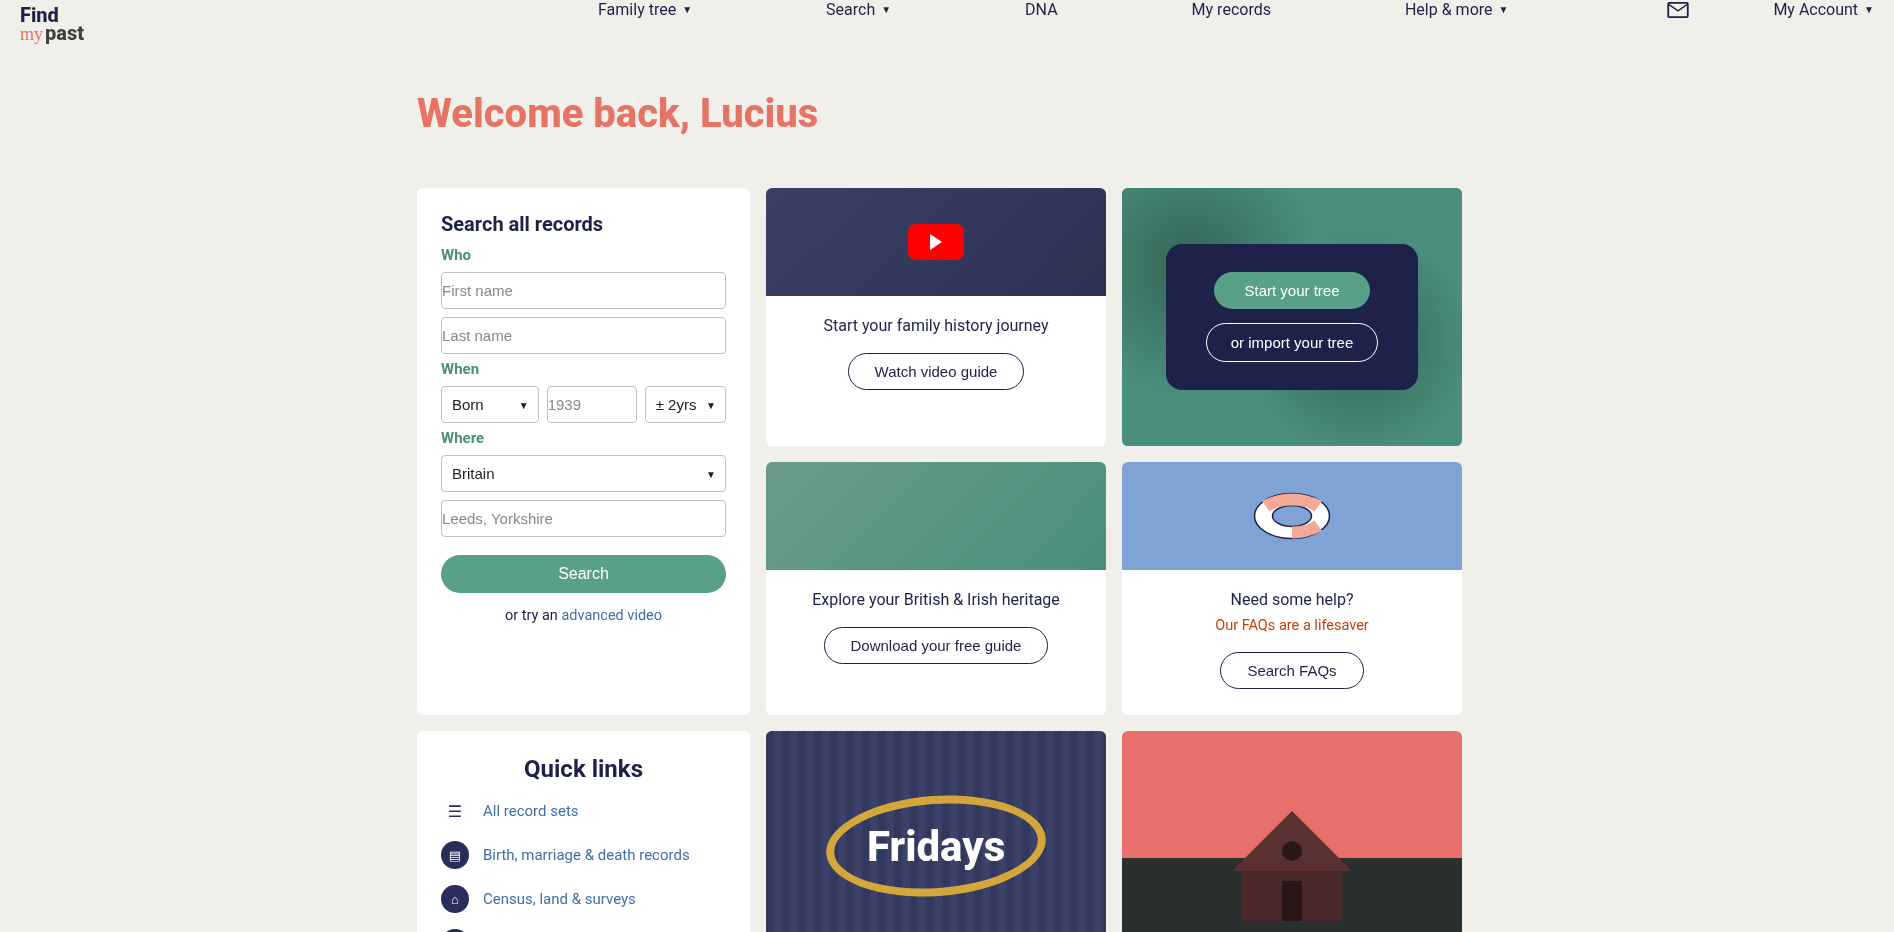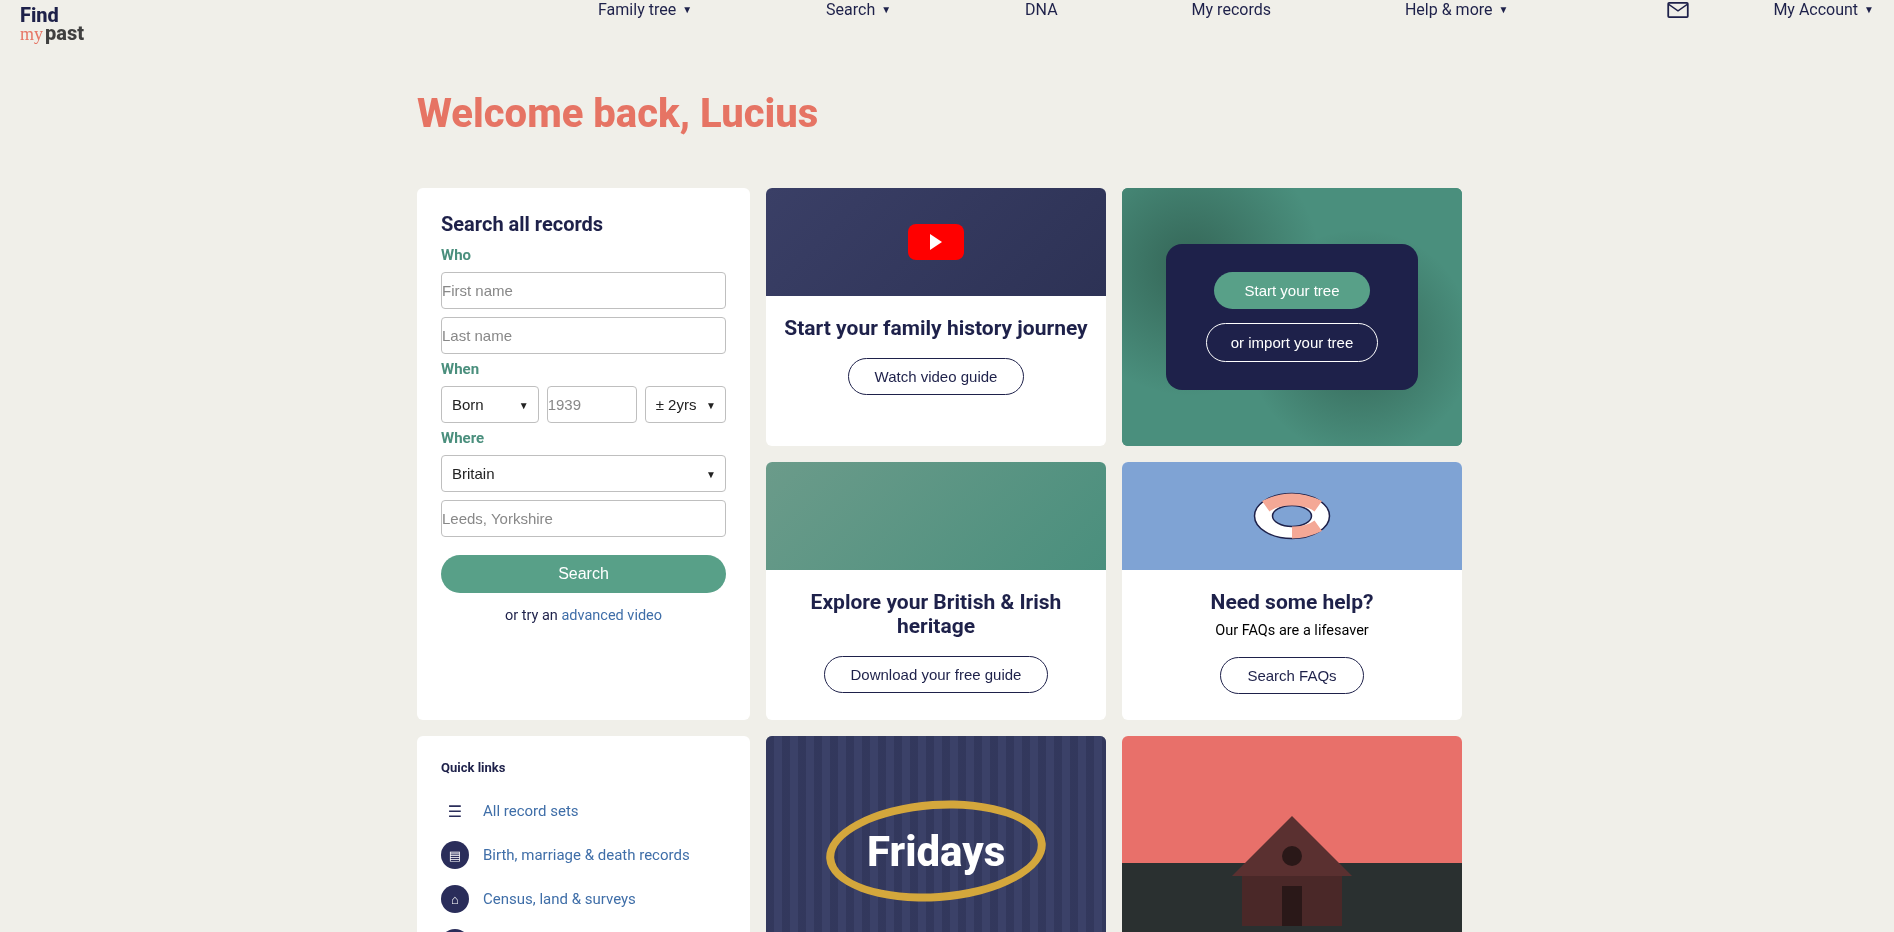--- a/index.html
+++ b/index.html
@@ -33,33 +33,33 @@
 .tol-wrap { width: 85px; }
 .mb8 { margin-bottom: 8px; }
 .btn-primary { width: 100%; background: #58a088; color: #fff; border: none; border-radius: 20px; padding: 10px 0; font-size: 16px; cursor: pointer; margin-top: 18px; }
 .or-try { text-align: center; margin-top: 14px; font-size: 14.5px; color: #1e214a; }
 .or-try a { color: #3f6ea8; text-decoration: none; }
 .img-top { height: 108px; background: #3b4168; position: relative; display: flex; align-items: center; justify-content: center; }
 .img-top.video { background: linear-gradient(135deg, #3a3f66 0%, #2d3255 100%); }
 .play-btn { width: 56px; height: 36px; background: #ff0000; border-radius: 8px; display: flex; align-items: center; justify-content: center; }
 .play-tri { width: 0; height: 0; border-left: 12px solid #fff; border-top: 8px solid transparent; border-bottom: 8px solid transparent; }
 .card-body { padding: 20px 18px 26px; text-align: center; }
-.card-title { font-size: 21px; font-weight: 700; color: #1e214a; margin-bottom: 18px; }
-.card-sub { font-size: 14.5px; color: #000000; margin-bottom: 18px; margin-top: -10px; }
+.card-title { font-size: 16px; font-weight: 400; color: #1e214a; margin-bottom: 18px; }
+.card-sub { font-size: 14.5px; color: #c2410c; margin-bottom: 18px; margin-top: -10px; }
 .btn-outline { display: inline-block; border: 1px solid #1e214a; background: transparent; color: #1e214a; border-radius: 22px; padding: 9px 26px; font-size: 15px; cursor: pointer; }
 .tree-card { height: 258px; background: #4a8f7d; display: flex; align-items: center; justify-content: center; position: relative; }
 .tree-bg { position: absolute; inset: 0; background: radial-gradient(circle at 20% 30%, rgba(20,40,30,.4) 0%, transparent 40%), radial-gradient(circle at 70% 60%, rgba(20,40,30,.4) 0%, transparent 40%), #4a8f7d; }
 .tree-panel { background: #1e214a; padding: 28px 40px; border-radius: 16px; position: relative; z-index: 1; display: flex; flex-direction: column; gap: 14px; align-items: center; }
 .tree-panel .btn-green { background: #58a088; color: #fff; border: none; border-radius: 22px; padding: 10px 30px; font-size: 15px; cursor: pointer; }
 .tree-panel .btn-outline-white { border: 1px solid #fff; color: #fff; background: transparent; border-radius: 22px; padding: 10px 24px; font-size: 15px; cursor: pointer; }
 .heritage-img { height: 108px; background: linear-gradient(135deg, #6b9b8a 0%, #4a8f7d 100%); position: relative; }
 .help-img { height: 108px; background: #7fa3d4; display: flex; align-items: center; justify-content: center; }
 .lifering { width: 90px; height: 60px; }
 .quick-card { padding: 24px; height: 230px; }
-.quick-card h2 { font-size: 13px; font-weight: 700; margin-bottom: 14px; color: #1e214a; }
+.quick-card h2 { font-size: 24px; font-weight: 700; margin-bottom: 6px; color: #1e214a; text-align: center; }
 .ql-row { display: flex; align-items: center; gap: 14px; padding: 8px 0; }
 .ql-icon { width: 28px; height: 28px; border-radius: 50%; background: #2a2d5a; display: flex; align-items: center; justify-content: center; color: #fff; font-size: 13px; flex-shrink: 0; }
 .ql-icon.list { background: transparent; color: #2a2d5a; font-size: 16px; }
 .ql-link { color: #3f6ea8; font-size: 15px; text-decoration: none; }
 .fridays-card { height: 230px; background: #3b4168; display: flex; align-items: center; justify-content: center; position: relative; overflow: hidden; }
 .fridays-bg { position: absolute; inset: 0; background: repeating-linear-gradient(90deg, #2d3255 0 8px, #3b4168 8px 16px); opacity: .6; }
 .fridays-ring { position: relative; z-index: 1; border: 8px solid #d4a73c; border-radius: 50%; width: 220px; height: 100px; display: flex; align-items: center; justify-content: center; transform: rotate(-4deg); }
 .fridays-text { color: #fff; font-size: 42px; font-weight: 800; transform: rotate(4deg); }
 .church-card { height: 230px; background: linear-gradient(to bottom, #e8706a 0%, #e8706a 55%, #2a3030 55%, #2a3030 100%); position: relative; }
 .church { position: absolute; left: 50%; bottom: 40px; transform: translateX(-50%); width: 140px; height: 110px; }

